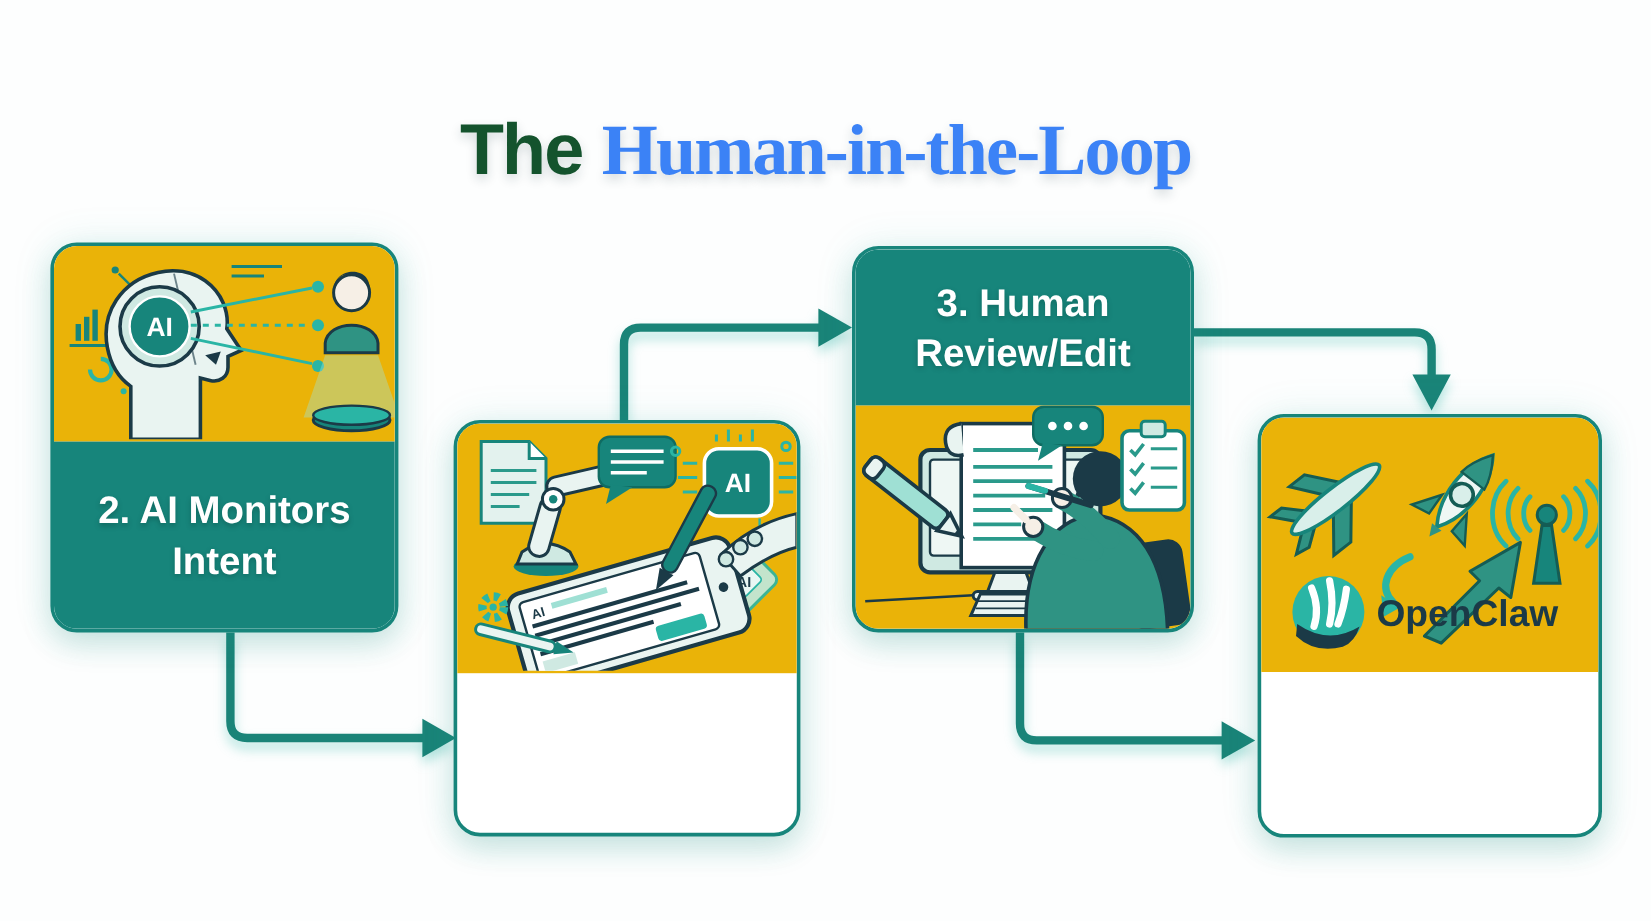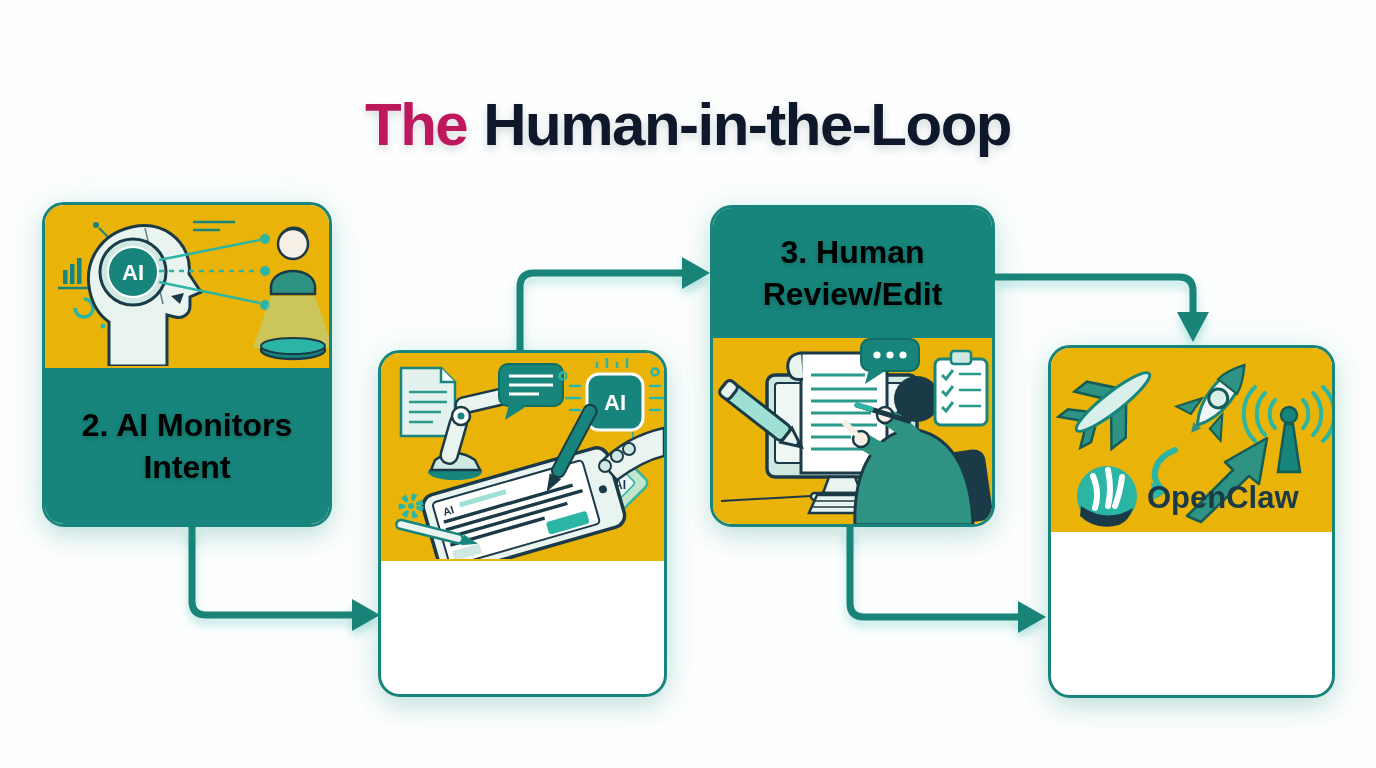--- a/index.html
+++ b/index.html
@@ -9,51 +9,51 @@
     font-family:"Liberation Sans",sans-serif;
   }
   
   .title{
     position:absolute;left:0;top:52px;width:100%;
     display:flex;justify-content:center;gap:16px;
     font-size:60px;font-weight:800;letter-spacing:-1.5px;line-height:1.1;
     text-shadow:0 4px 9px rgba(20,51,61,.18);
     white-space:nowrap;
   }
-  .title .dark{color:#be185d;}
-  .title .accent{color:#0f172a;}
+  .title .dark{color:#14532d;}
+  .title .accent{color:#3b82f6;font-family:Liberation Serif, serif;}
   
   .step{
     position:absolute;box-sizing:border-box;
     border:3px solid #17857b;border-radius:22px;
     background:#ffffff;overflow:hidden;
     display:flex;flex-direction:column;
     box-shadow:0 10px 24px rgba(23,133,122,.20),0 0 34px rgba(42,181,165,.10);
     z-index:2;
   }
   .illus{
     background:#eab308;display:flex;align-items:center;justify-content:center;
     flex:0 0 auto;overflow:hidden;
   }
   .band{
-    background:#17857b;color:#000000;flex:1 1 auto;
+    background:#17857b;color:#ffffff;flex:1 1 auto;
     display:flex;align-items:center;justify-content:center;text-align:center;
     font-size:32px;font-weight:700;line-height:1.32;
     padding:0 14px;
     text-shadow:0 2px 4px rgba(10,60,55,.35);
   }
   #box1{left:42px;top:202px;width:290px;height:325px;}
   #box1 .illus{height:163px;}
   #box2{left:378px;top:350px;width:289px;height:347px;}
   #box2 .illus{height:208px;}
   #box3{left:710px;top:205px;width:285px;height:322px;}
   #box3 .band{flex:0 0 130px;}
   #box3 .illus{flex:1 1 auto;}
   #box4{left:1048px;top:345px;width:287px;height:353px;}
-  #box4 .illus{height:184px;}
+  #box4 .illus{height:212px;}
   
   .connectors{
     position:absolute;left:0;top:0;z-index:1;
     filter:drop-shadow(0 6px 5px rgba(42,181,165,.35));
   }
   svg text{font-family:"Liberation Sans",sans-serif;}
 </style>
 </head>
 <body>
 

